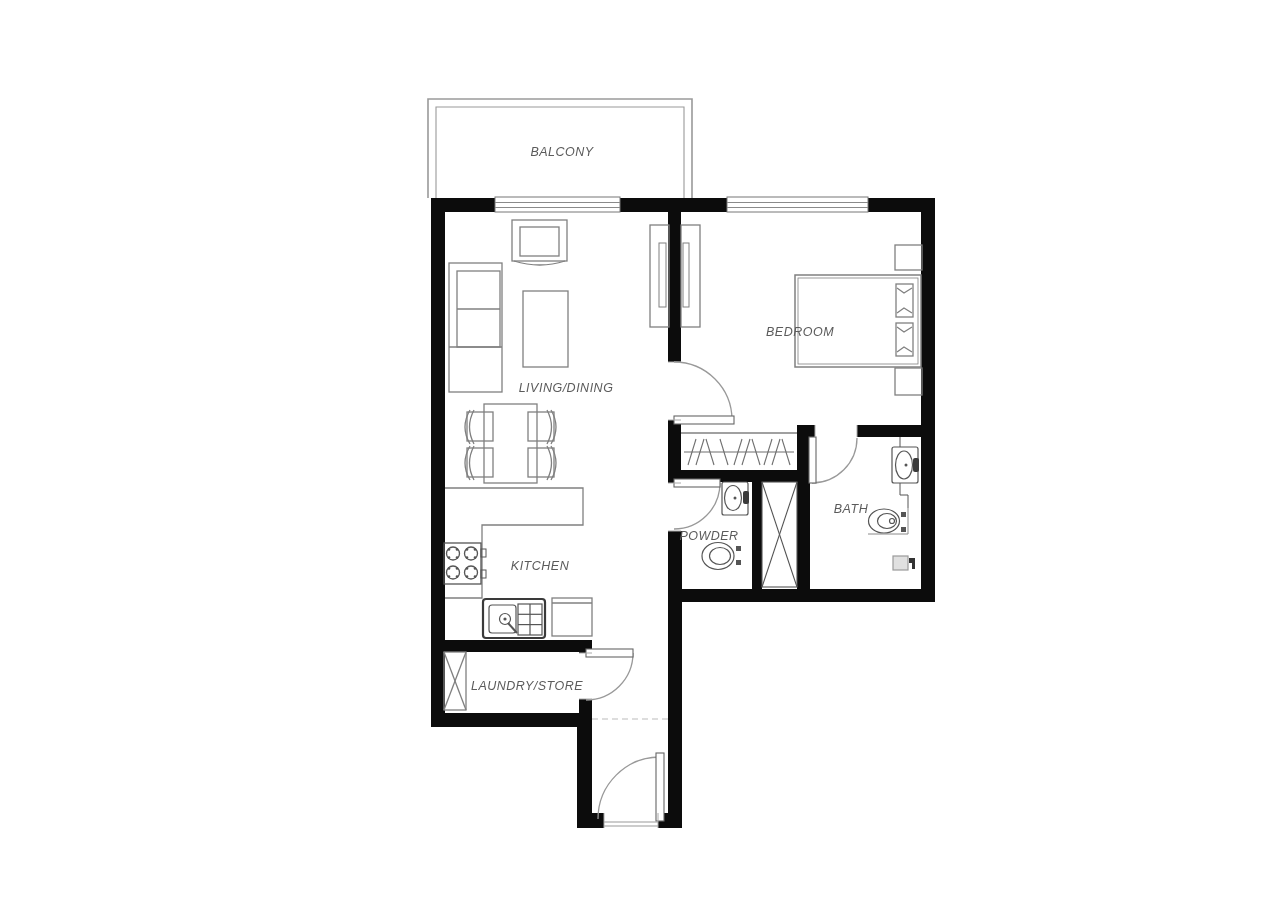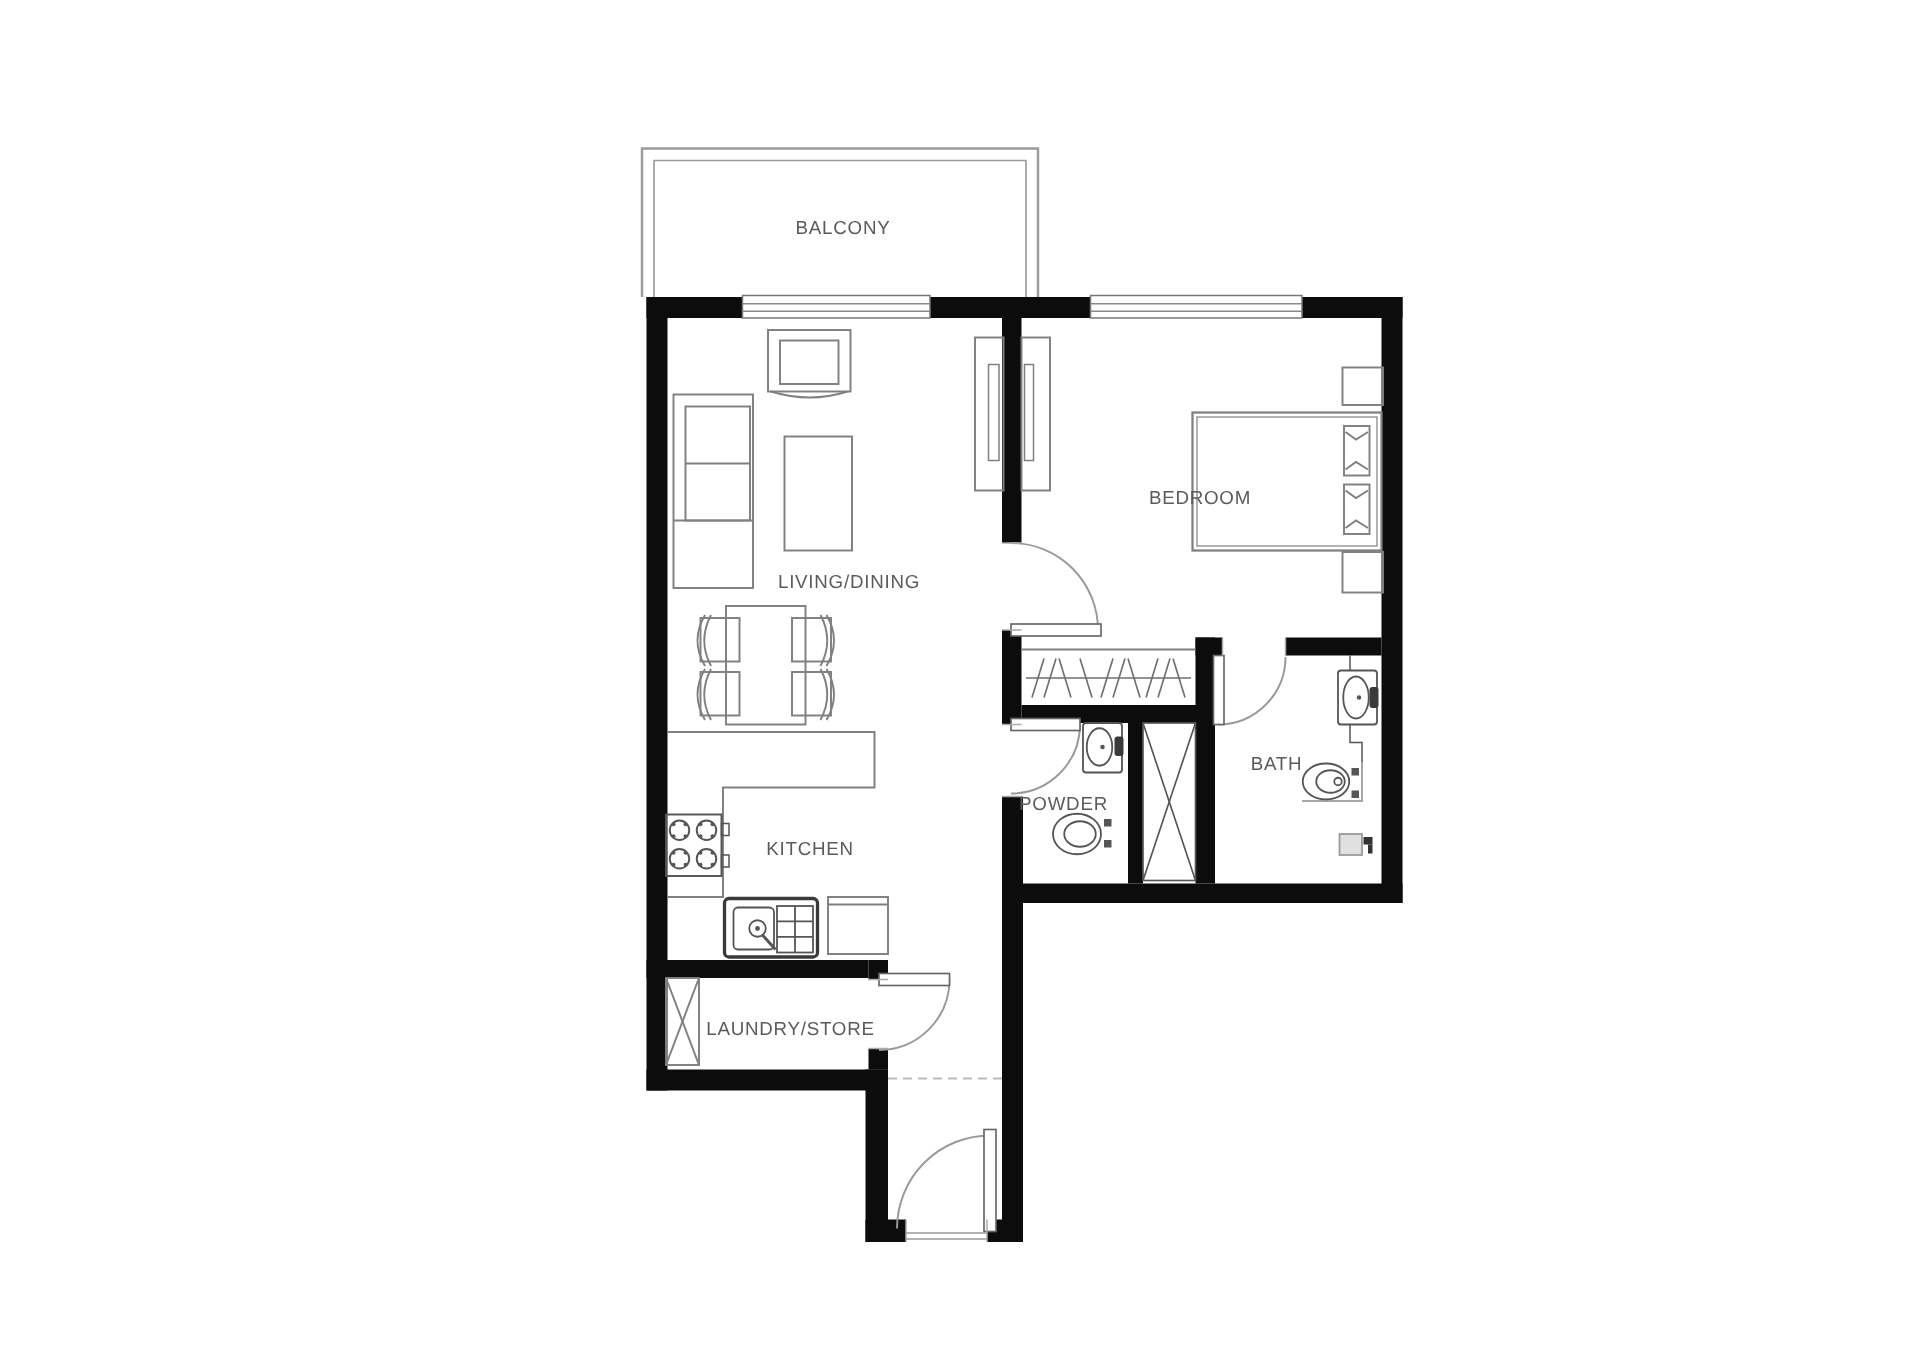--- a/index.html
+++ b/index.html
@@ -3,20 +3,21 @@
 <meta charset="utf-8">
 <style>
   html, body { margin: 0; padding: 0; background: #ffffff; }
   .canvas {
     position: relative;
     width: 1274px;
     height: 900px;
     background: #ffffff;
     overflow: hidden;
     font-family: "Liberation Sans", sans-serif;
+    font-style: italic;
   }
   svg text {
     font-family: "Liberation Sans", sans-serif;
     font-size: 12.5px;
     letter-spacing: 0.5px;
     fill: #5b5b5b;
   }
 </style>
 </head>
 <body>

